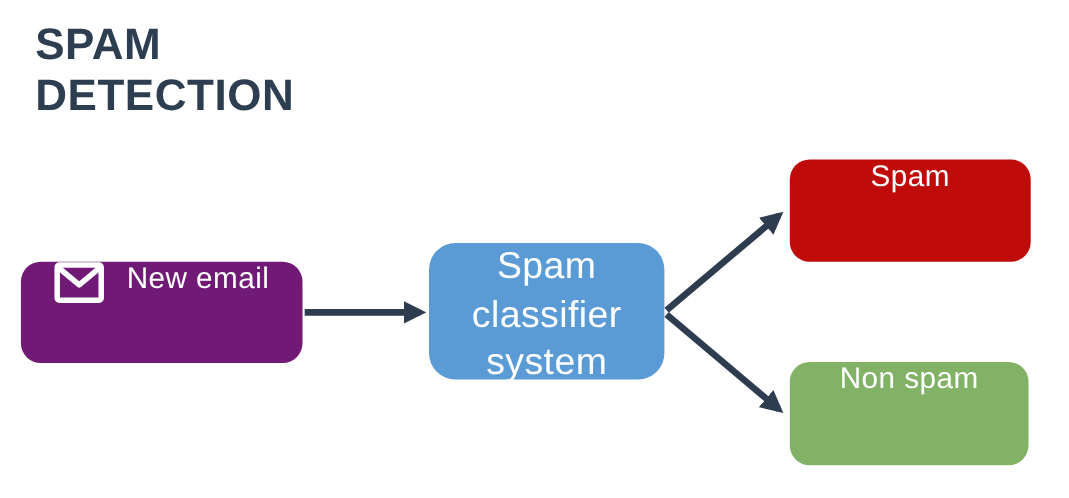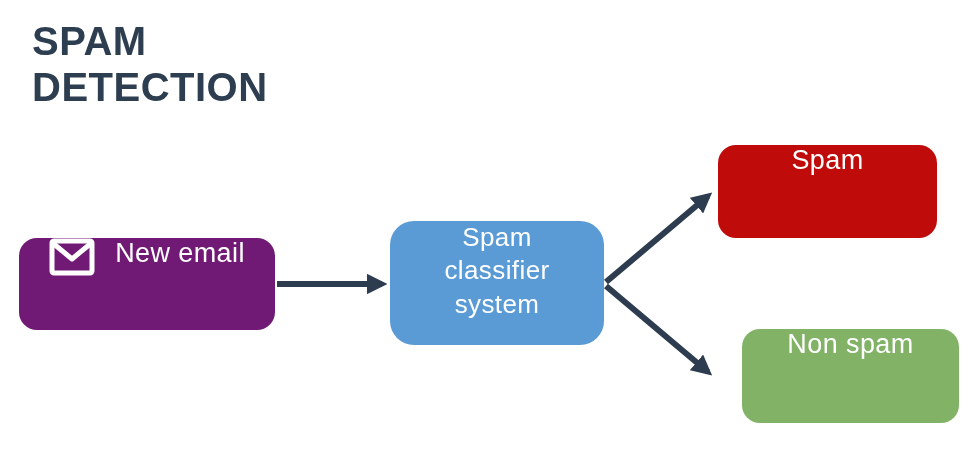--- a/index.html
+++ b/index.html
@@ -60,21 +60,21 @@
     display: inline-flex;
     line-height: 0;
   }
   .node-classifier {
     left: 390px;
     top: 221px;
     width: 214px;
     height: 124px;
     background: #5b9bd5;
     border-radius: 24px;
-    font-size: 26px;
+    font-size: 34px;
     line-height: 1.28;
   }
   .node-classifier .label {
     width: 145px;
   }
   .node-spam {
     left: 718px;
     top: 145px;
     width: 219px;
     height: 93px;
@@ -83,21 +83,20 @@
     font-size: 27px;
   }
   .node-non-spam {
     left: 718px;
     top: 329px;
     width: 217px;
     height: 94px;
     background: #81b266;
     border-radius: 18px;
     font-size: 27px;
-    margin-left: 24px;
   }
 </style>
 </head>
 <body>
 
 <div class="canvas">
 
   <h1 class="title">SPAM DETECTION</h1>
 
   <svg class="arrows" viewBox="0 0 972 453" xmlns="http://www.w3.org/2000/svg">

